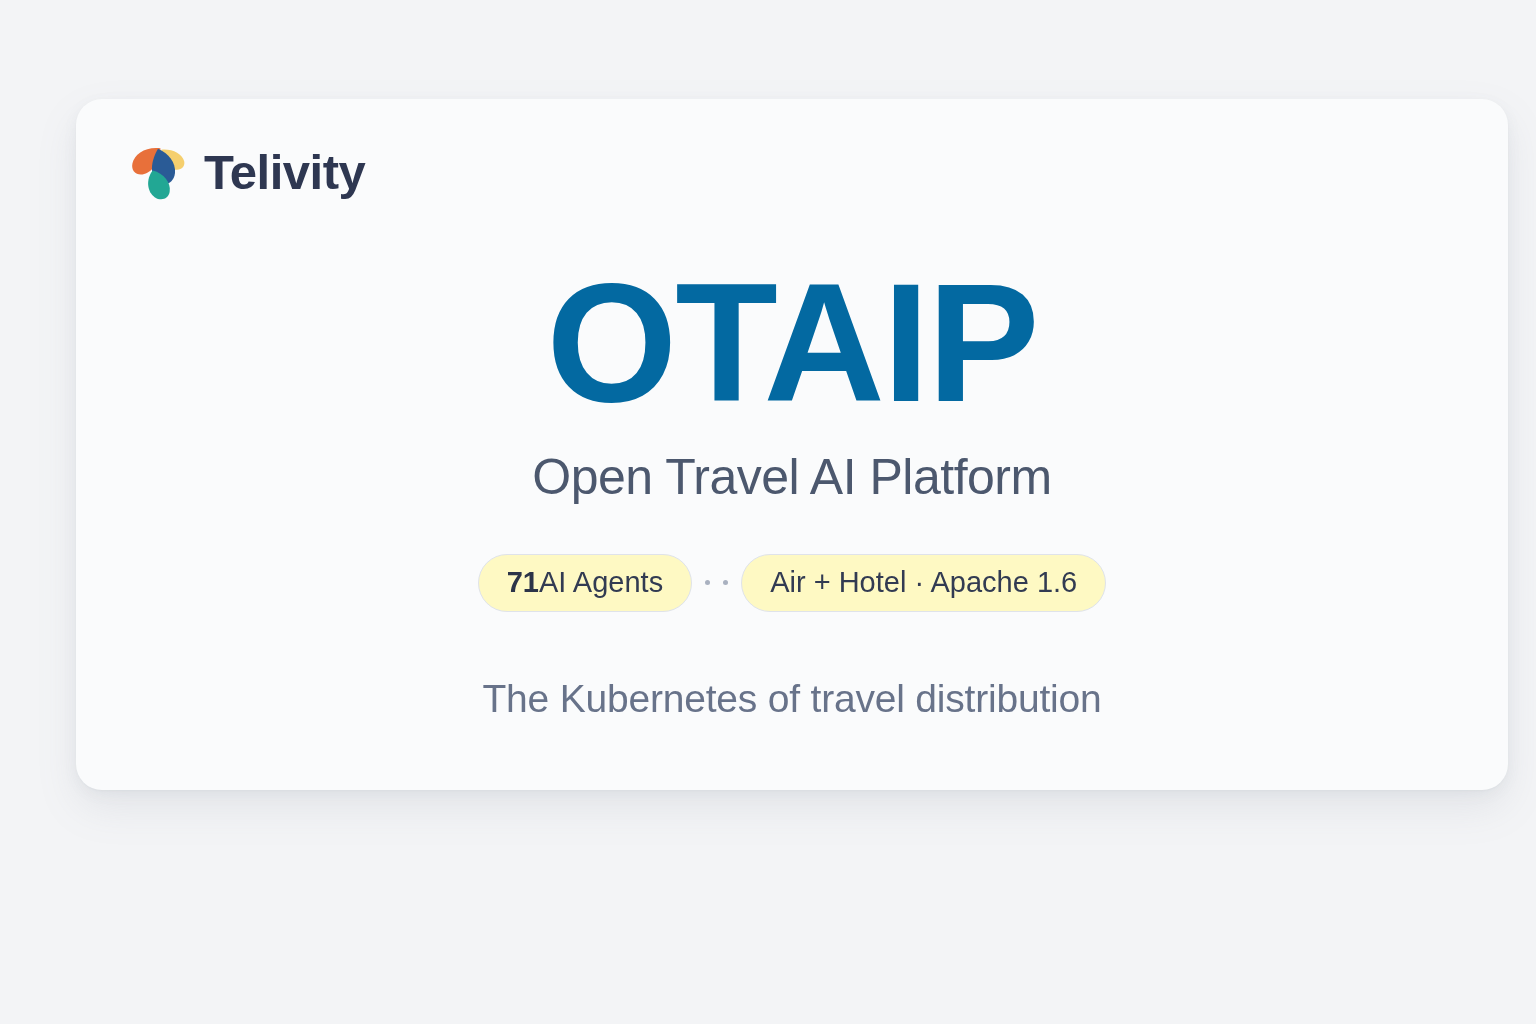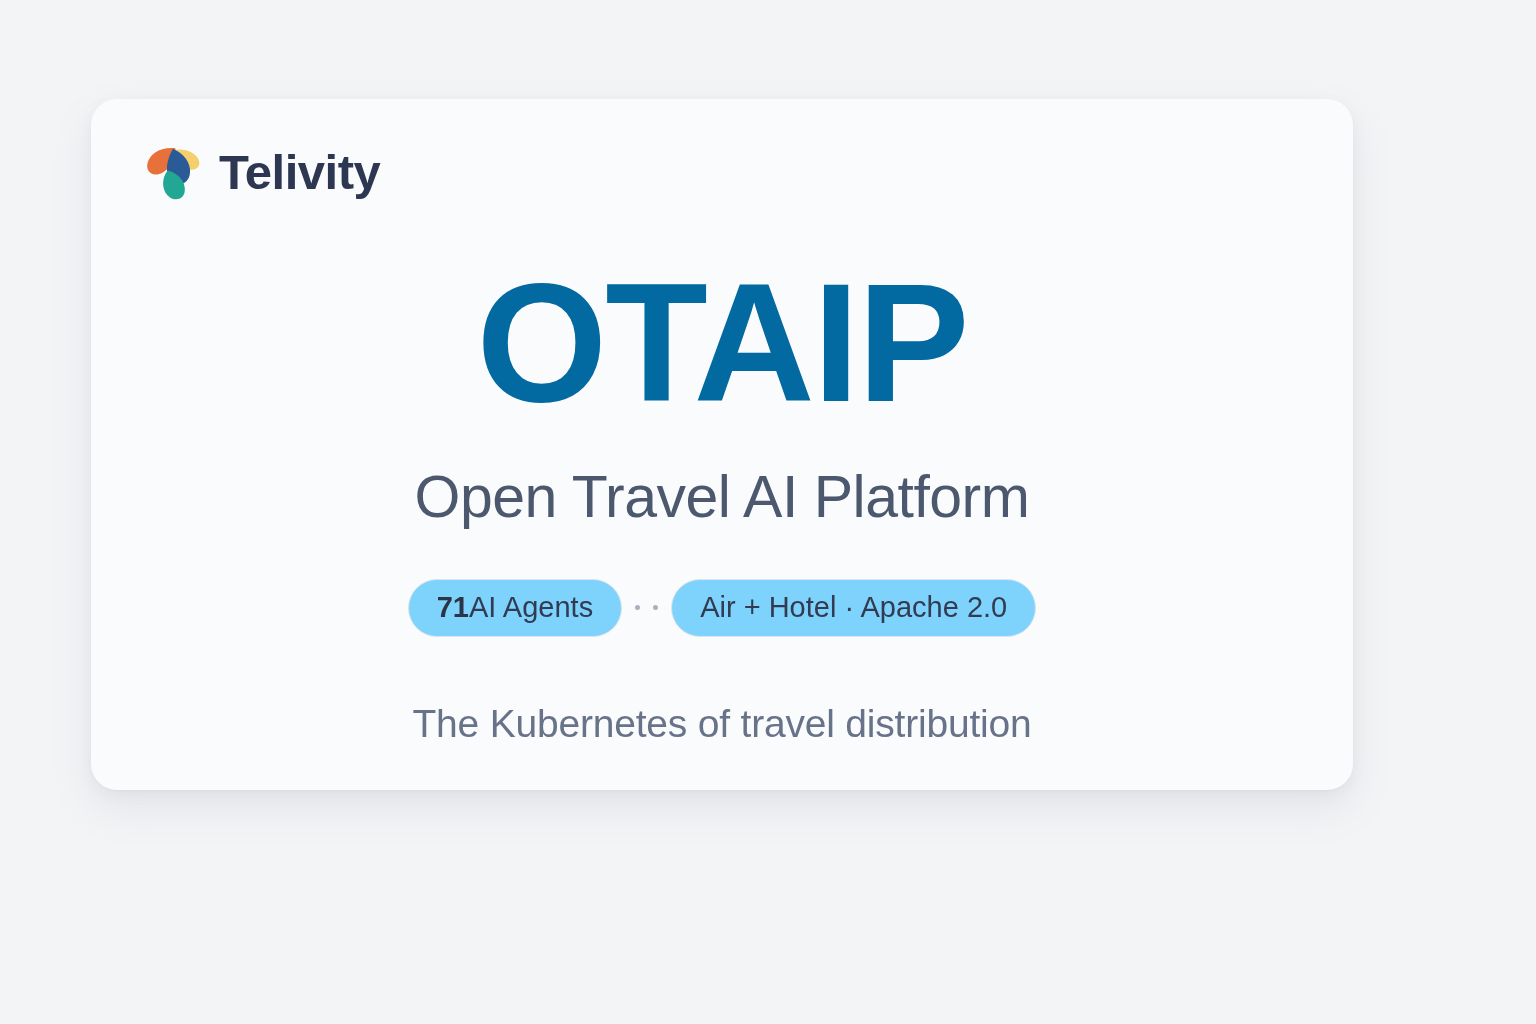--- a/index.html
+++ b/index.html
@@ -13,22 +13,22 @@
 
   #stage {
     position:relative;
     width:1536px; height:1024px;
     background:#f3f4f6;
   }
 
   
   .card {
     position:absolute;
-    left:91px; top:99px;
-    width:1262px; height:691px;
+    left:76px; top:99px;
+    width:1432px; height:691px;
     background:#fafbfc;
     border-radius:26px;
     box-shadow:
       0 18px 40px rgba(120,128,145,0.13),
       0 4px 14px rgba(120,128,145,0.07),
       0 1px 2px rgba(120,128,145,0.05);
   }
 
   
   .brand {
@@ -61,42 +61,42 @@
   .title {
     font-size:168px;
     font-weight:bold;
     color:#0369a1;
     letter-spacing:-2px;
     line-height:1;
     white-space:nowrap;
   }
 
   .subtitle {
-    margin-top:40px;
-    font-size:59px;
+    margin-top:24px;
+    font-size:50px;
     font-weight:normal;
     color:#4c586e;
     letter-spacing:-0.5px;
     line-height:1.05;
     white-space:nowrap;
   }
 
   
   .pill-row {
     margin-top:50px;
     display:flex;
     align-items:center;
     gap:13px;
   }
   .pill {
     display:flex;
     align-items:center;
     height:58px;
     padding:0 28px;
-    background:#7dd3fc;
+    background:#fef9c3;
     border:1px solid #dfe3ea;
     border-radius:999px;
     white-space:nowrap;
   }
   .pill span { font-size:29px; line-height:1; color:#2c3448; }
   .pill .strong { font-weight:bold; }
   .pill .light  { font-weight:normal; color:#323b52; }
 
   .pill-dot {
     width:5px; height:5px;
@@ -149,21 +149,21 @@
           <span class="strong">71</span>
           <span class="light">AI Agents</span>
         </div>
 
         <div class="pill-dot"></div>
 
 
         <div class="pill-dot"></div>
 
         <div class="pill">
-          <span class="light">Air + Hotel · Apache 2.0</span>
+          <span class="light">Air + Hotel · Apache 1.6</span>
         </div>
 
       </div>
 
       <div class="tagline">The Kubernetes of travel distribution</div>
 
     </div>
   </div>
 </div>
 

